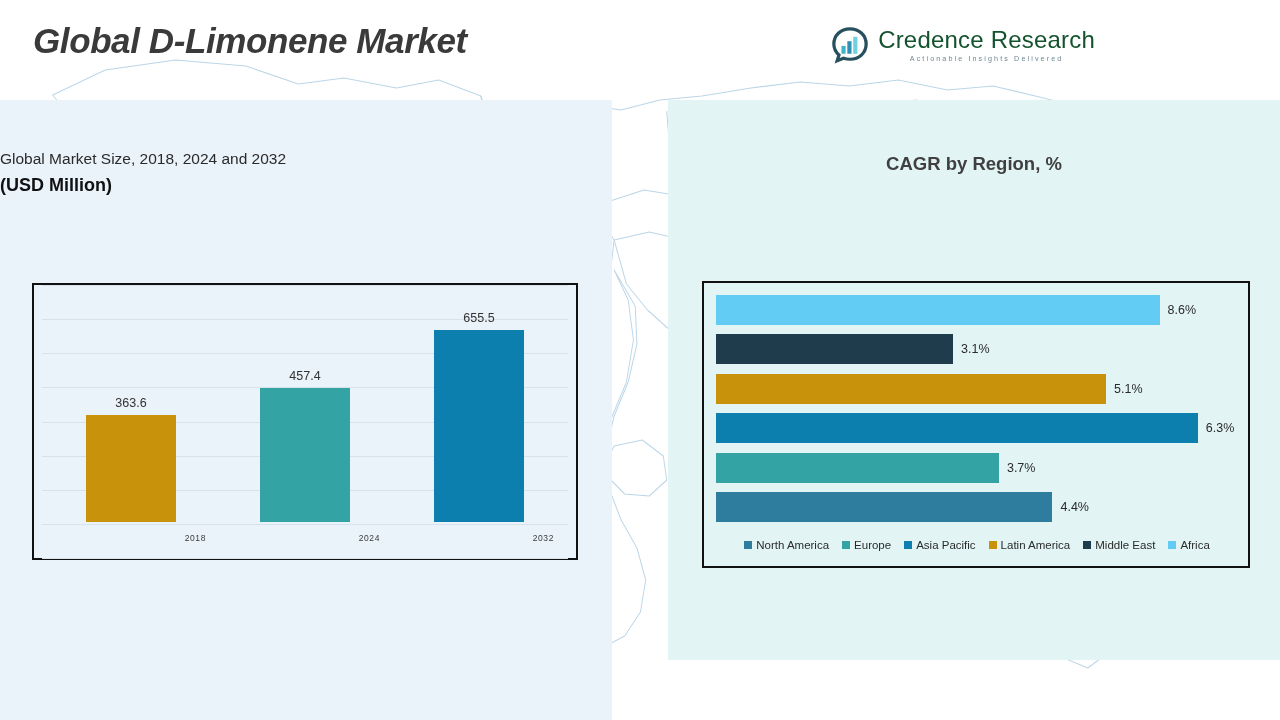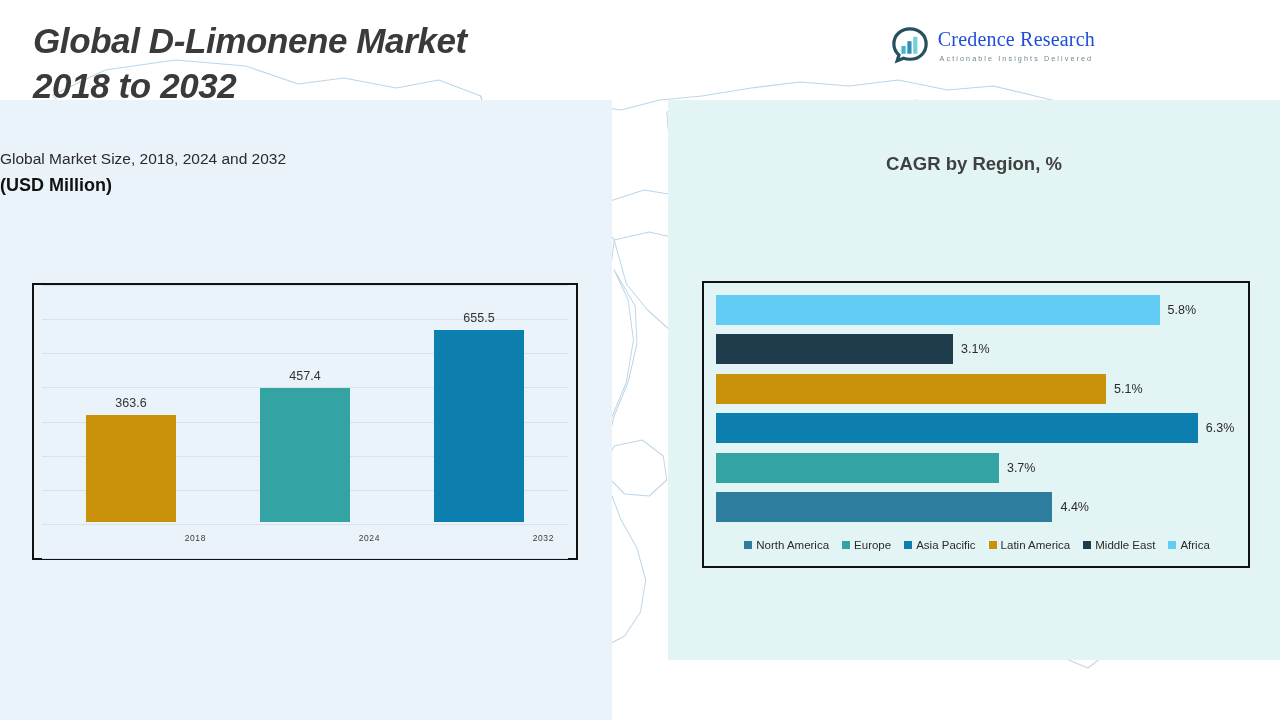--- a/index.html
+++ b/index.html
@@ -32,22 +32,22 @@
     font-size:35px;line-height:45px;font-weight:bold;font-style:italic;
     color:#3a3a3a;letter-spacing:-0.4px;
   }
   .title .ln{display:block;}
 
   
   .logo{position:absolute;right:28px;top:26px;display:flex;align-items:center;gap:9px;z-index:5;}
   .logo-mark{width:38px;height:38px;flex:0 0 38px;}
   .logo-text{display:flex;flex-direction:column;justify-content:center;}
   .logo-name{
-    font-size:20px;line-height:25px;color:#1d4ed8;font-weight:400;letter-spacing:.2px;
-    font-family:Liberation Serif, serif;
+    font-size:24px;line-height:25px;color:#14532d;font-weight:400;letter-spacing:.2px;
+    font-family:Liberation Sans, sans-serif;
   }
   .logo-tag{
     font-size:7.2px;line-height:10px;color:#6f8794;letter-spacing:2.1px;
     text-align:center;margin-top:2px;
   }
 
   
   .cap-left{
     position:absolute;left:0;top:148px;width:612px;text-align:left;z-index:3;
   }
@@ -134,21 +134,20 @@
       </g>
     </svg>
   </div>
 
   <div class="panel-left"></div>
   <div class="panel-right"></div>
 
   <div class="header">
     <div class="title">
       <span class="ln">Global D-Limonene Market</span>
-      <span class="ln">2018 to 2032</span>
     </div>
   </div>
 
   <div class="logo">
     <span class="logo-mark">
       <svg viewBox="0 0 40 40" width="38" height="38" aria-hidden="true">
         <path d="M20 3 C30 3 37 10 37 19 C37 28 30 35 20 35 C17.5 35 15.2 34.6 13.2 33.9 L6.5 36.5 L8.4 30.6 C5.2 27.7 3 23.7 3 19 C3 10 10 3 20 3 Z" fill="none" stroke="#27505e" stroke-width="3.4"></path>
         <rect x="11" y="21" width="4.4" height="8.2" fill="#3fb6c8"></rect>
         <rect x="17.2" y="16" width="4.4" height="13.2" fill="#2f8fb5"></rect>
         <rect x="23.4" y="11.4" width="4.4" height="17.8" fill="#6fd0de"></rect>
@@ -199,21 +198,21 @@
           <span>2024</span>
           <span>2032</span>
         </div>
     </div>
   </div>
 
   <div class="chartbox box-right">
     <div class="hplot" id="hbars">
         <div class="hrow">
           <div class="hbar" style="width: 443.529px; background: rgb(98, 204, 245);"></div>
-          <div class="hval">5.8%</div>
+          <div class="hval">8.6%</div>
         </div>
         <div class="hrow">
           <div class="hbar" style="width: 237.059px; background: rgb(30, 60, 76);"></div>
           <div class="hval">3.1%</div>
         </div>
         <div class="hrow">
           <div class="hbar" style="width: 390px; background: rgb(200, 147, 10);"></div>
           <div class="hval">5.1%</div>
         </div>
         <div class="hrow">

